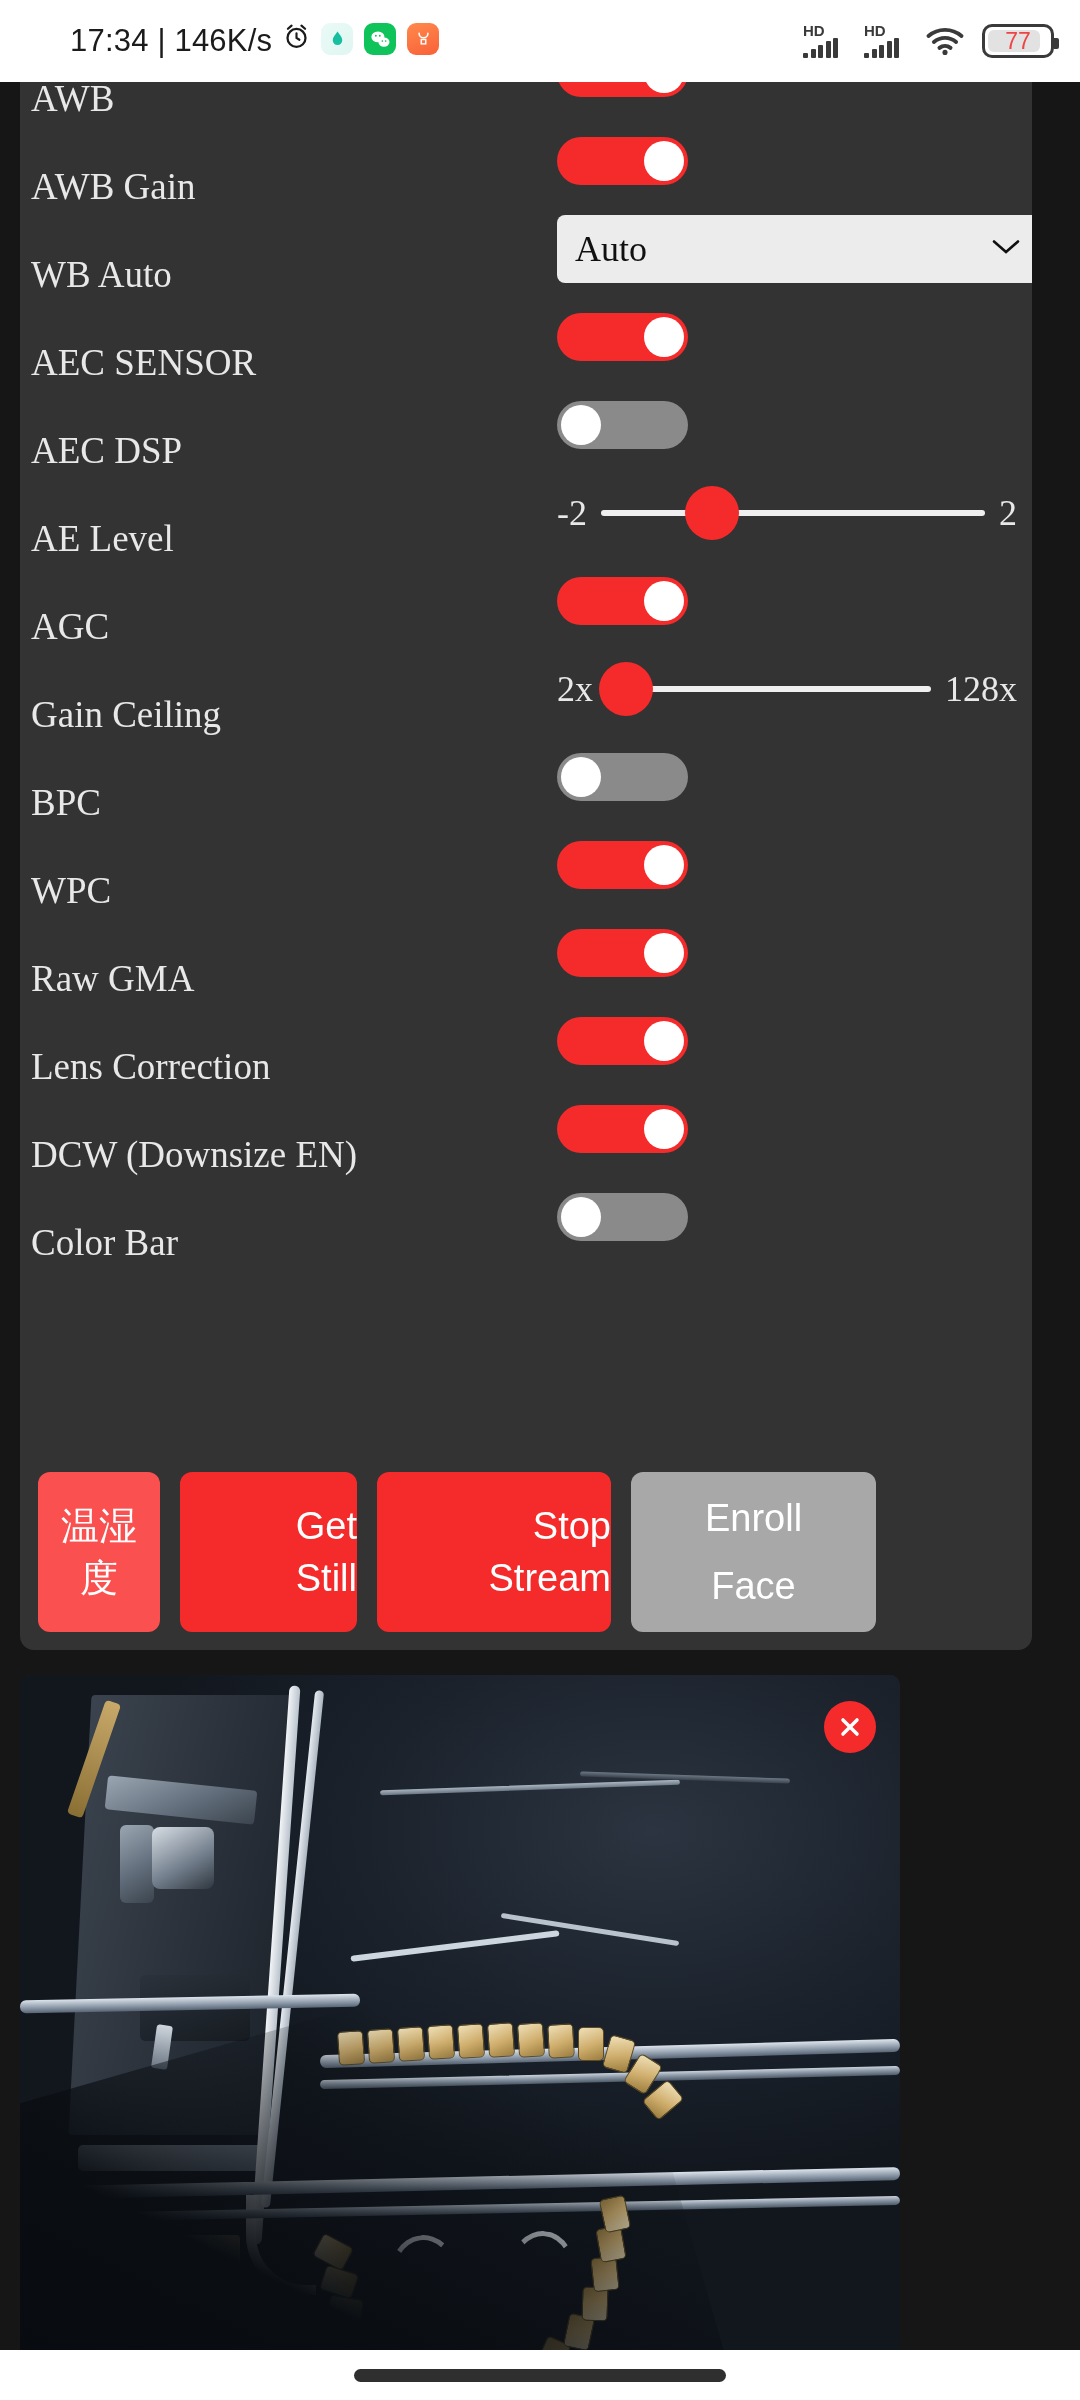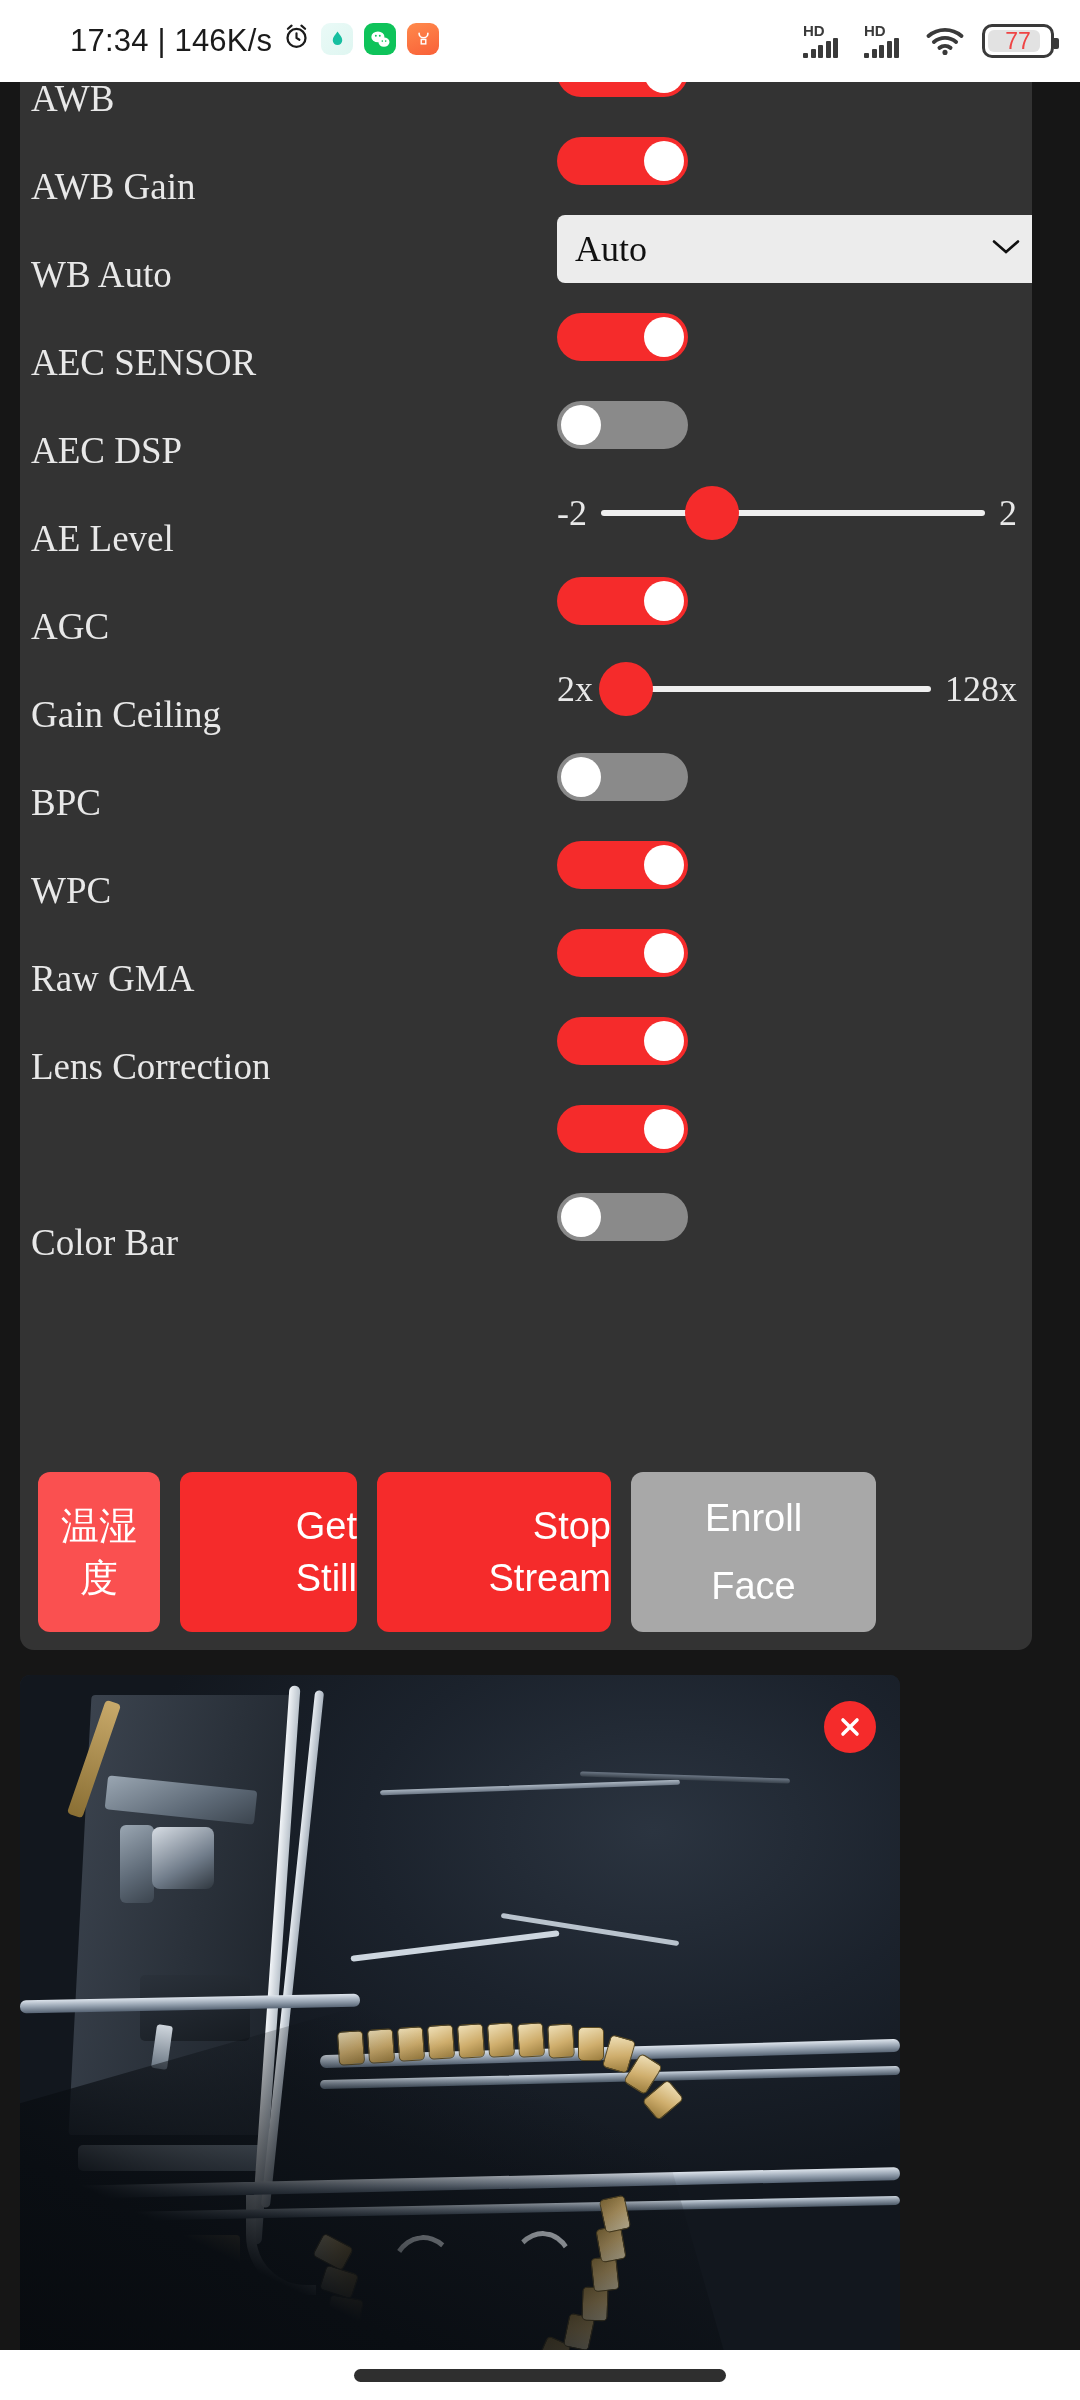--- a/index.html
+++ b/index.html
@@ -345,20 +345,21 @@
           </div>
           <div class="row">
             <div class="label">Lens Correction</div>
             <div class="ctrl">
               <div class="toggle on">
                 <div class="knob"></div>
               </div>
             </div>
           </div>
           <div class="row">
+            <div class="label">DCW (Downsize EN)</div>
             <div class="ctrl">
               <div class="toggle on">
                 <div class="knob"></div>
               </div>
             </div>
           </div>
           <div class="row">
             <div class="label">Color Bar</div>
             <div class="ctrl">
               <div class="toggle off">

